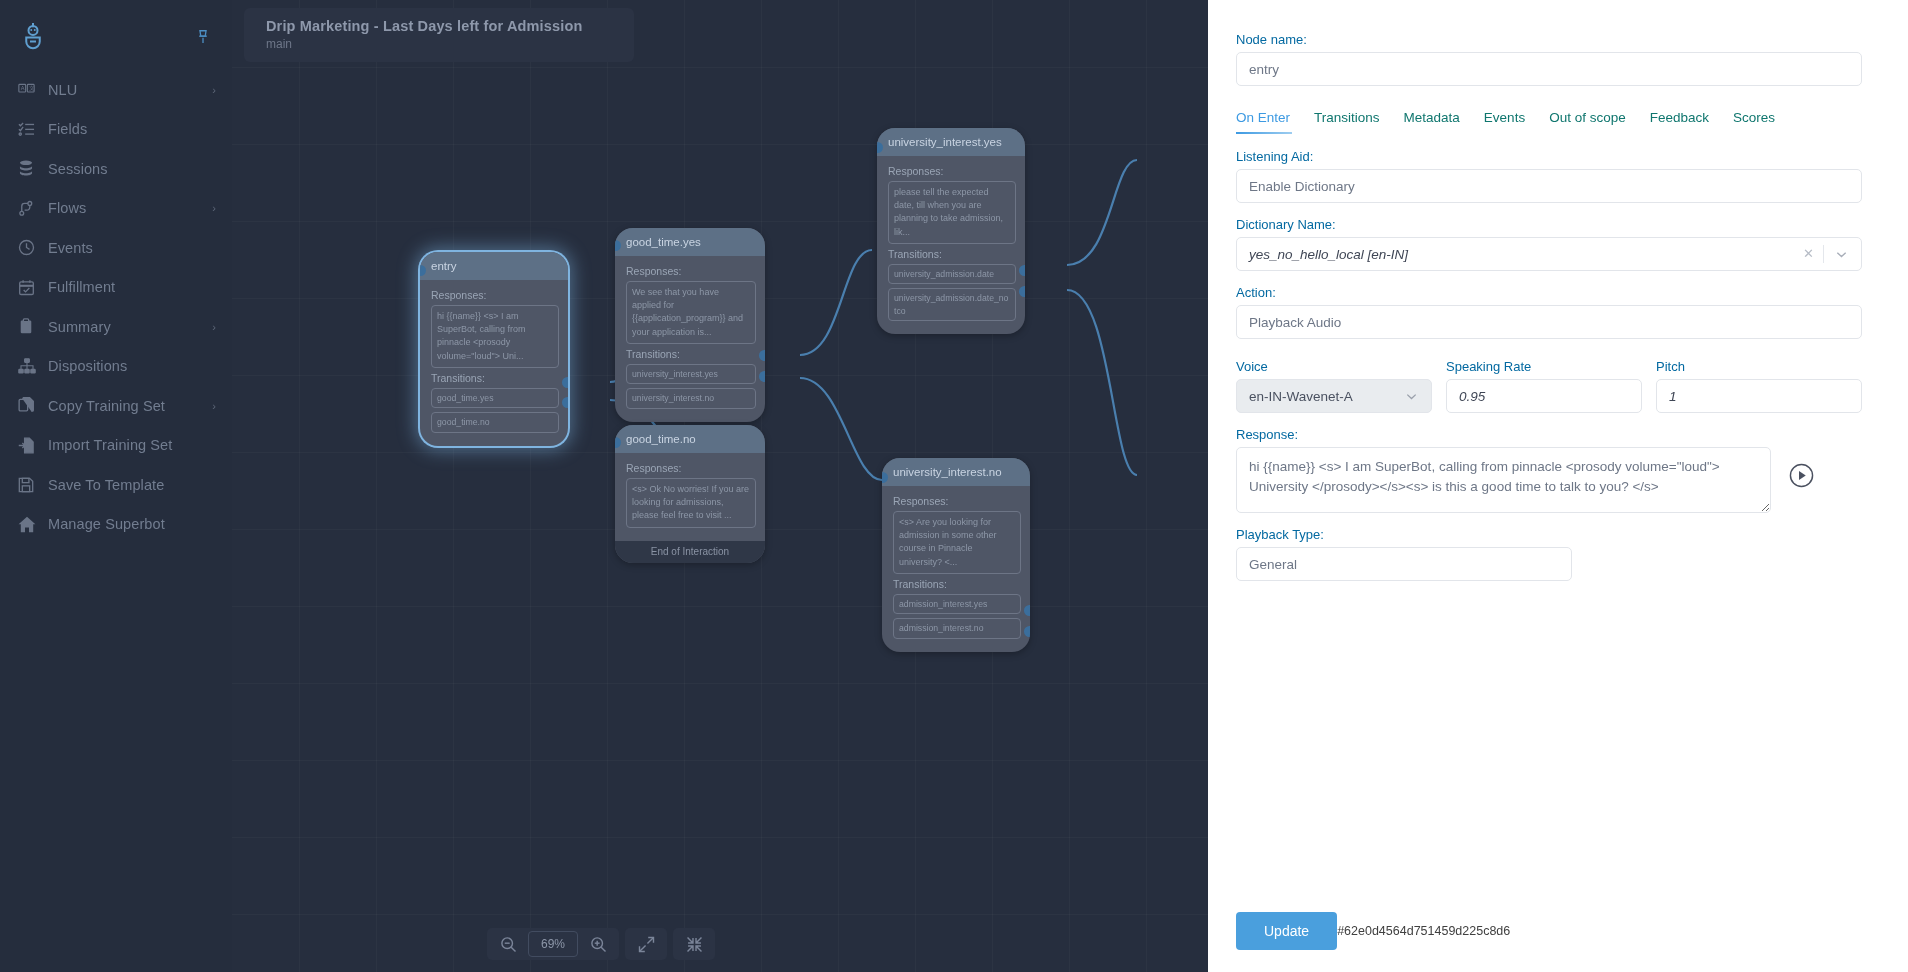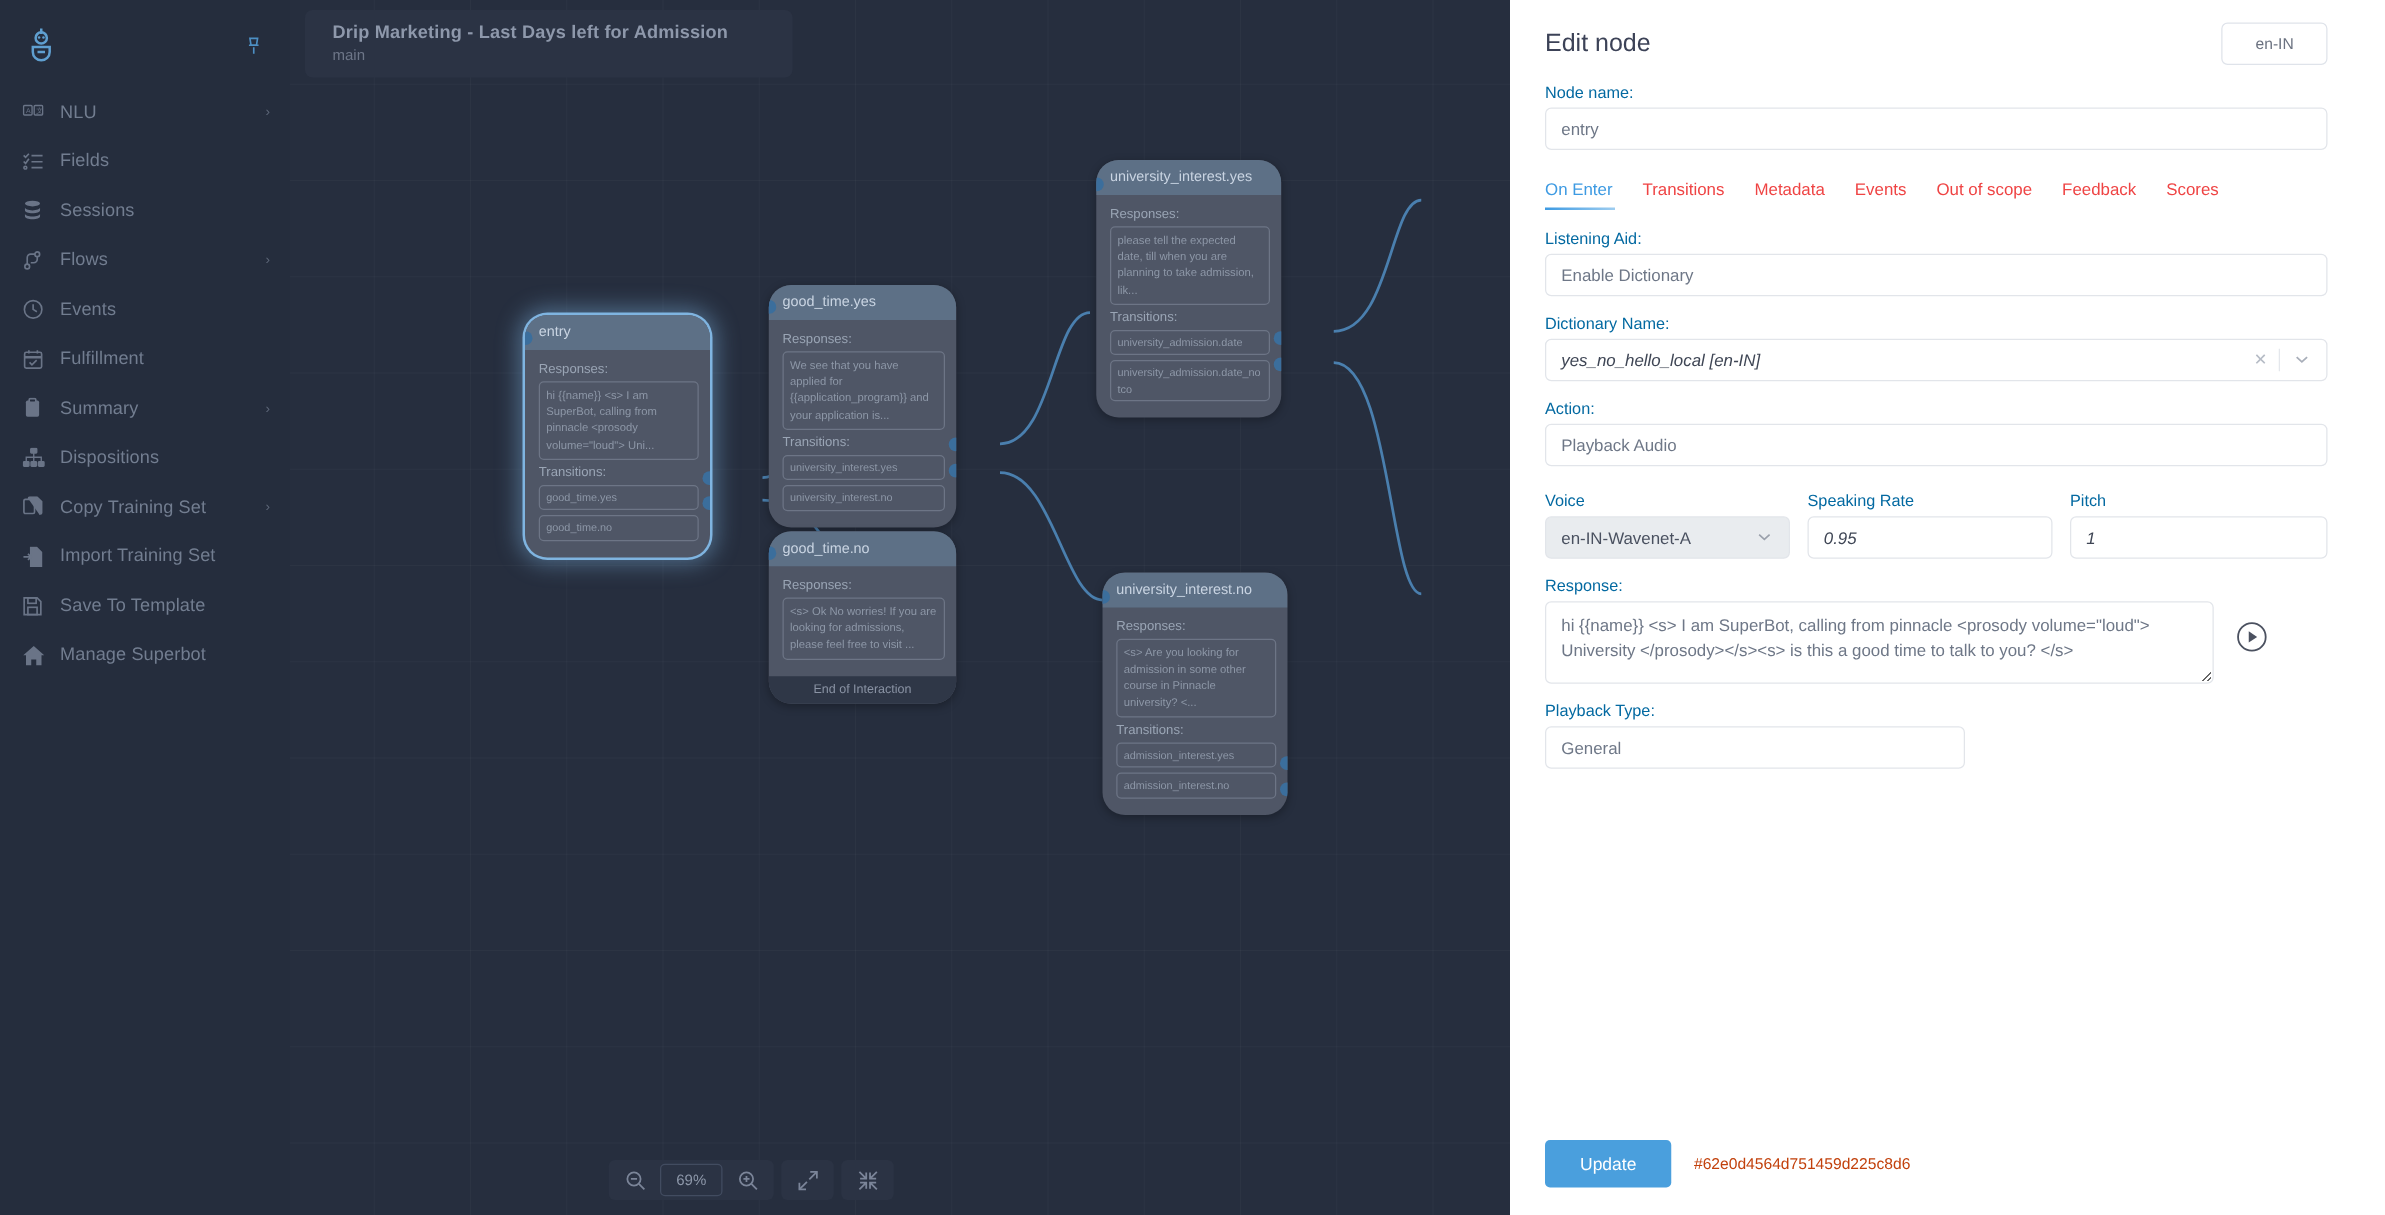--- a/index.html
+++ b/index.html
@@ -107,21 +107,21 @@
   }
   .fld-label { color: #0369a1; font-size: 13px; margin: 14px 0 5px 0; }
   .fld {
     width: 100%; height: 34px; border: 1px solid #e2e5ea; border-radius: 5px;
     background: #fff; color: #6e7787; font-size: 13.5px;
     padding: 0 12px; display: flex; align-items: center; outline: none;
     font-family: "Liberation Sans", sans-serif;
   }
   .tabs { display: flex; gap: 0; margin-top: 18px; border-bottom: 1px solid transparent; }
   .tab {
-    font-size: 13.5px; color: #ef4444; padding: 6px 18px 9px 0; margin-right: 6px;
+    font-size: 13.5px; color: #0f766e; padding: 6px 18px 9px 0; margin-right: 6px;
     cursor: pointer; position: relative; white-space: nowrap;
   }
   .tab.active { color: #3d9ae2; }
   .tab.active:after {
     content: ""; position: absolute; left: 0; right: 16px; bottom: 0;
     height: 2px; background: linear-gradient(to right, #3d9ae2, #9ecdf0);
   }
   .select-fld { position: relative; }
   .select-fld .x-ico { position: absolute; right: 48px; top: 9px; color: #b6bcc6; font-size: 13px; cursor: pointer; }
   .select-fld .divider { position: absolute; right: 38px; top: 8px; width: 1px; height: 18px; background: #e4e7ec; }
@@ -140,21 +140,21 @@
     background: #fff;
   }
   .play-btn { margin-top: 16px; cursor: pointer; }
   .pb-type { width: 336px; }
   .panel-bottom { position: absolute; left: 28px; right: 46px; bottom: 22px; display: flex; align-items: center; }
   .btn-update {
     background: #4a9fdd; color: #fff; border: none; border-radius: 4px;
     font-size: 14px; padding: 11px 28px; cursor: pointer;
     font-family: "Liberation Sans", sans-serif;
   }
-  .hash { color: #c2410c; font-size: 12.5px; margin-left: 18px; }
+  .hash { color: #404040; font-size: 12.5px; }
 </style>
 </head>
 <body>
 
 <div id="app">
 
   <div class="sidebar">
     <div class="sb-logo-row">
       <div class="sb-logo">
         <svg width="30" height="30" viewBox="0 0 24 24" fill="none" stroke="#5f9fd0" stroke-width="1.6">
@@ -484,24 +484,20 @@
             <path d="M16.4 1.6L10.6 7.4M10.6 2.2v5.2h5.2"></path>
             <path d="M1.6 16.4L7.4 10.6M7.4 15.8v-5.2H2.2"></path>
           </svg>
         </div>
       </div>
     </div>
   </div>
 
   <div class="panel">
 
-    <div class="panel-top">
-      <div class="panel-title">Edit node</div>
-      <div class="lang-badge">en-IN</div>
-    </div>
 
     <div class="fld-label">Node name:</div>
     <input class="fld" value="entry" style="">
 
     <div class="tabs">
       <div class="tab active">On Enter</div>
       <div class="tab">Transitions</div>
       <div class="tab">Metadata</div>
       <div class="tab">Events</div>
       <div class="tab">Out of scope</div>

